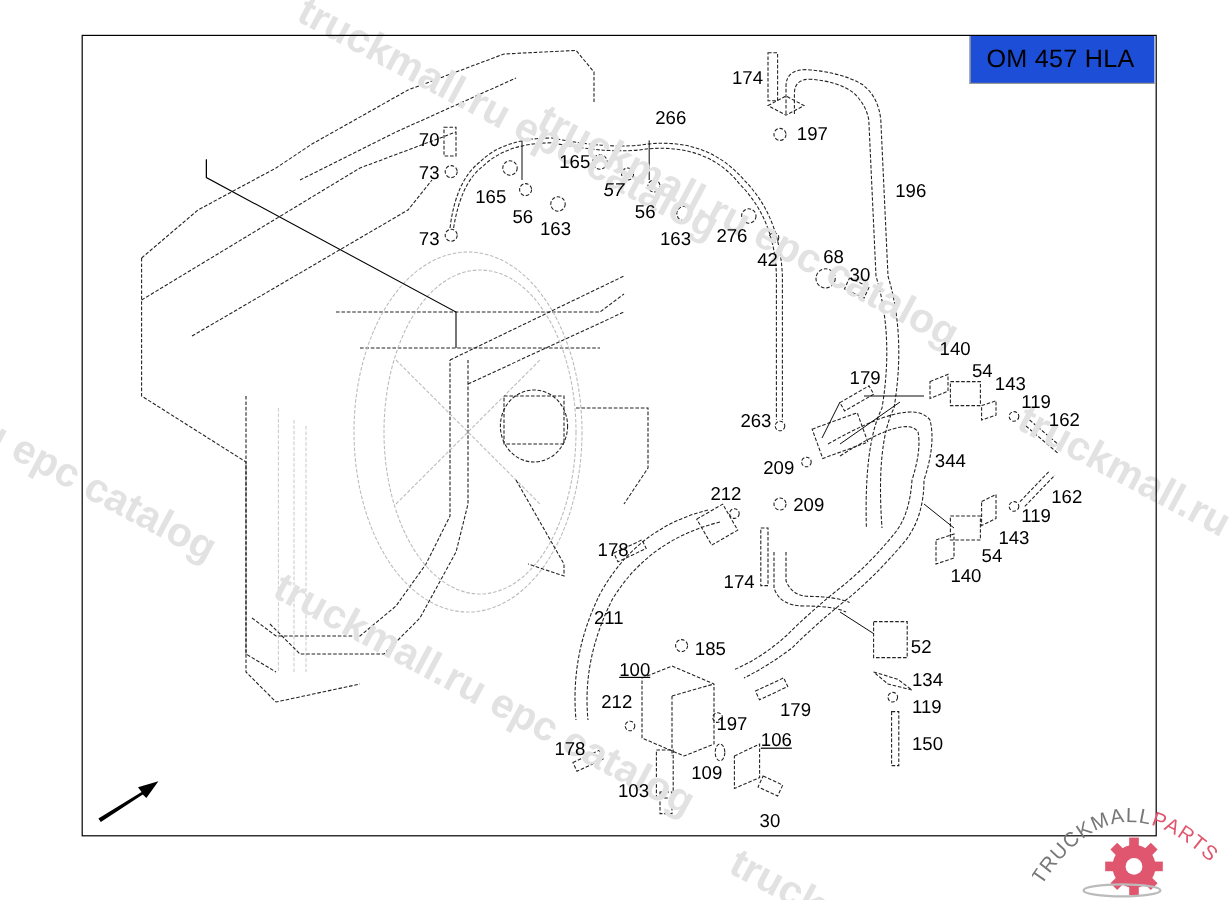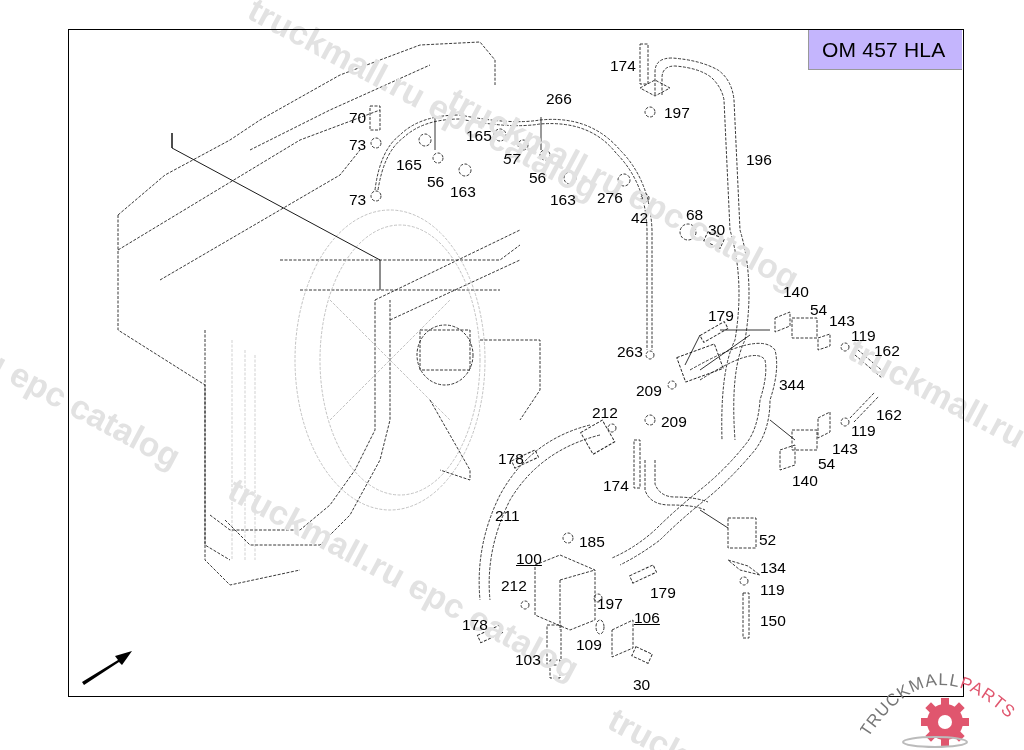--- a/index.html
+++ b/index.html
@@ -1,18 +1,18 @@
 <!DOCTYPE html>
 <html><head>
 <meta charset="utf-8">
 <style>
   html, body { margin:0; padding:0; background:#ffffff; }
   body { width:1024px; height:750px; position:relative; overflow:hidden; font-family:"Liberation Sans", sans-serif; }
   #frame { position:absolute; left:68px; top:29px; width:896px; height:668px; border:1.5px solid #000; box-sizing:border-box; }
-  #title-box { position:absolute; left:808px; top:30px; width:154px; height:40px; border-left:1px solid #999; border-bottom:1px solid #999; box-sizing:border-box; background:#c4b5fd; }
+  #title-box { position:absolute; left:808px; top:30px; width:154px; height:40px; border-left:1px solid #999; border-bottom:1px solid #999; box-sizing:border-box; background:#1d4ed8; }
   #title-box span { position:absolute; left:13px; top:8px; font-size:21px; color:#000; letter-spacing:0.2px; }
   svg#art { position:absolute; left:0; top:0; }
   .callout { position:absolute; font-size:15.5px; color:#000; line-height:1; white-space:nowrap; cursor:pointer; }
   .wm { position:absolute; font-size:34px; font-weight:bold; color:#e2e2e2; white-space:nowrap; transform-origin:left top; pointer-events:none; font-family:"Liberation Sans", sans-serif; }
   #logo { position:absolute; left:860px; top:660px; width:164px; height:90px; }
 </style>
 </head>
 <body>
 
 <svg id="art" width="1024" height="750" viewBox="0 0 1024 750">

